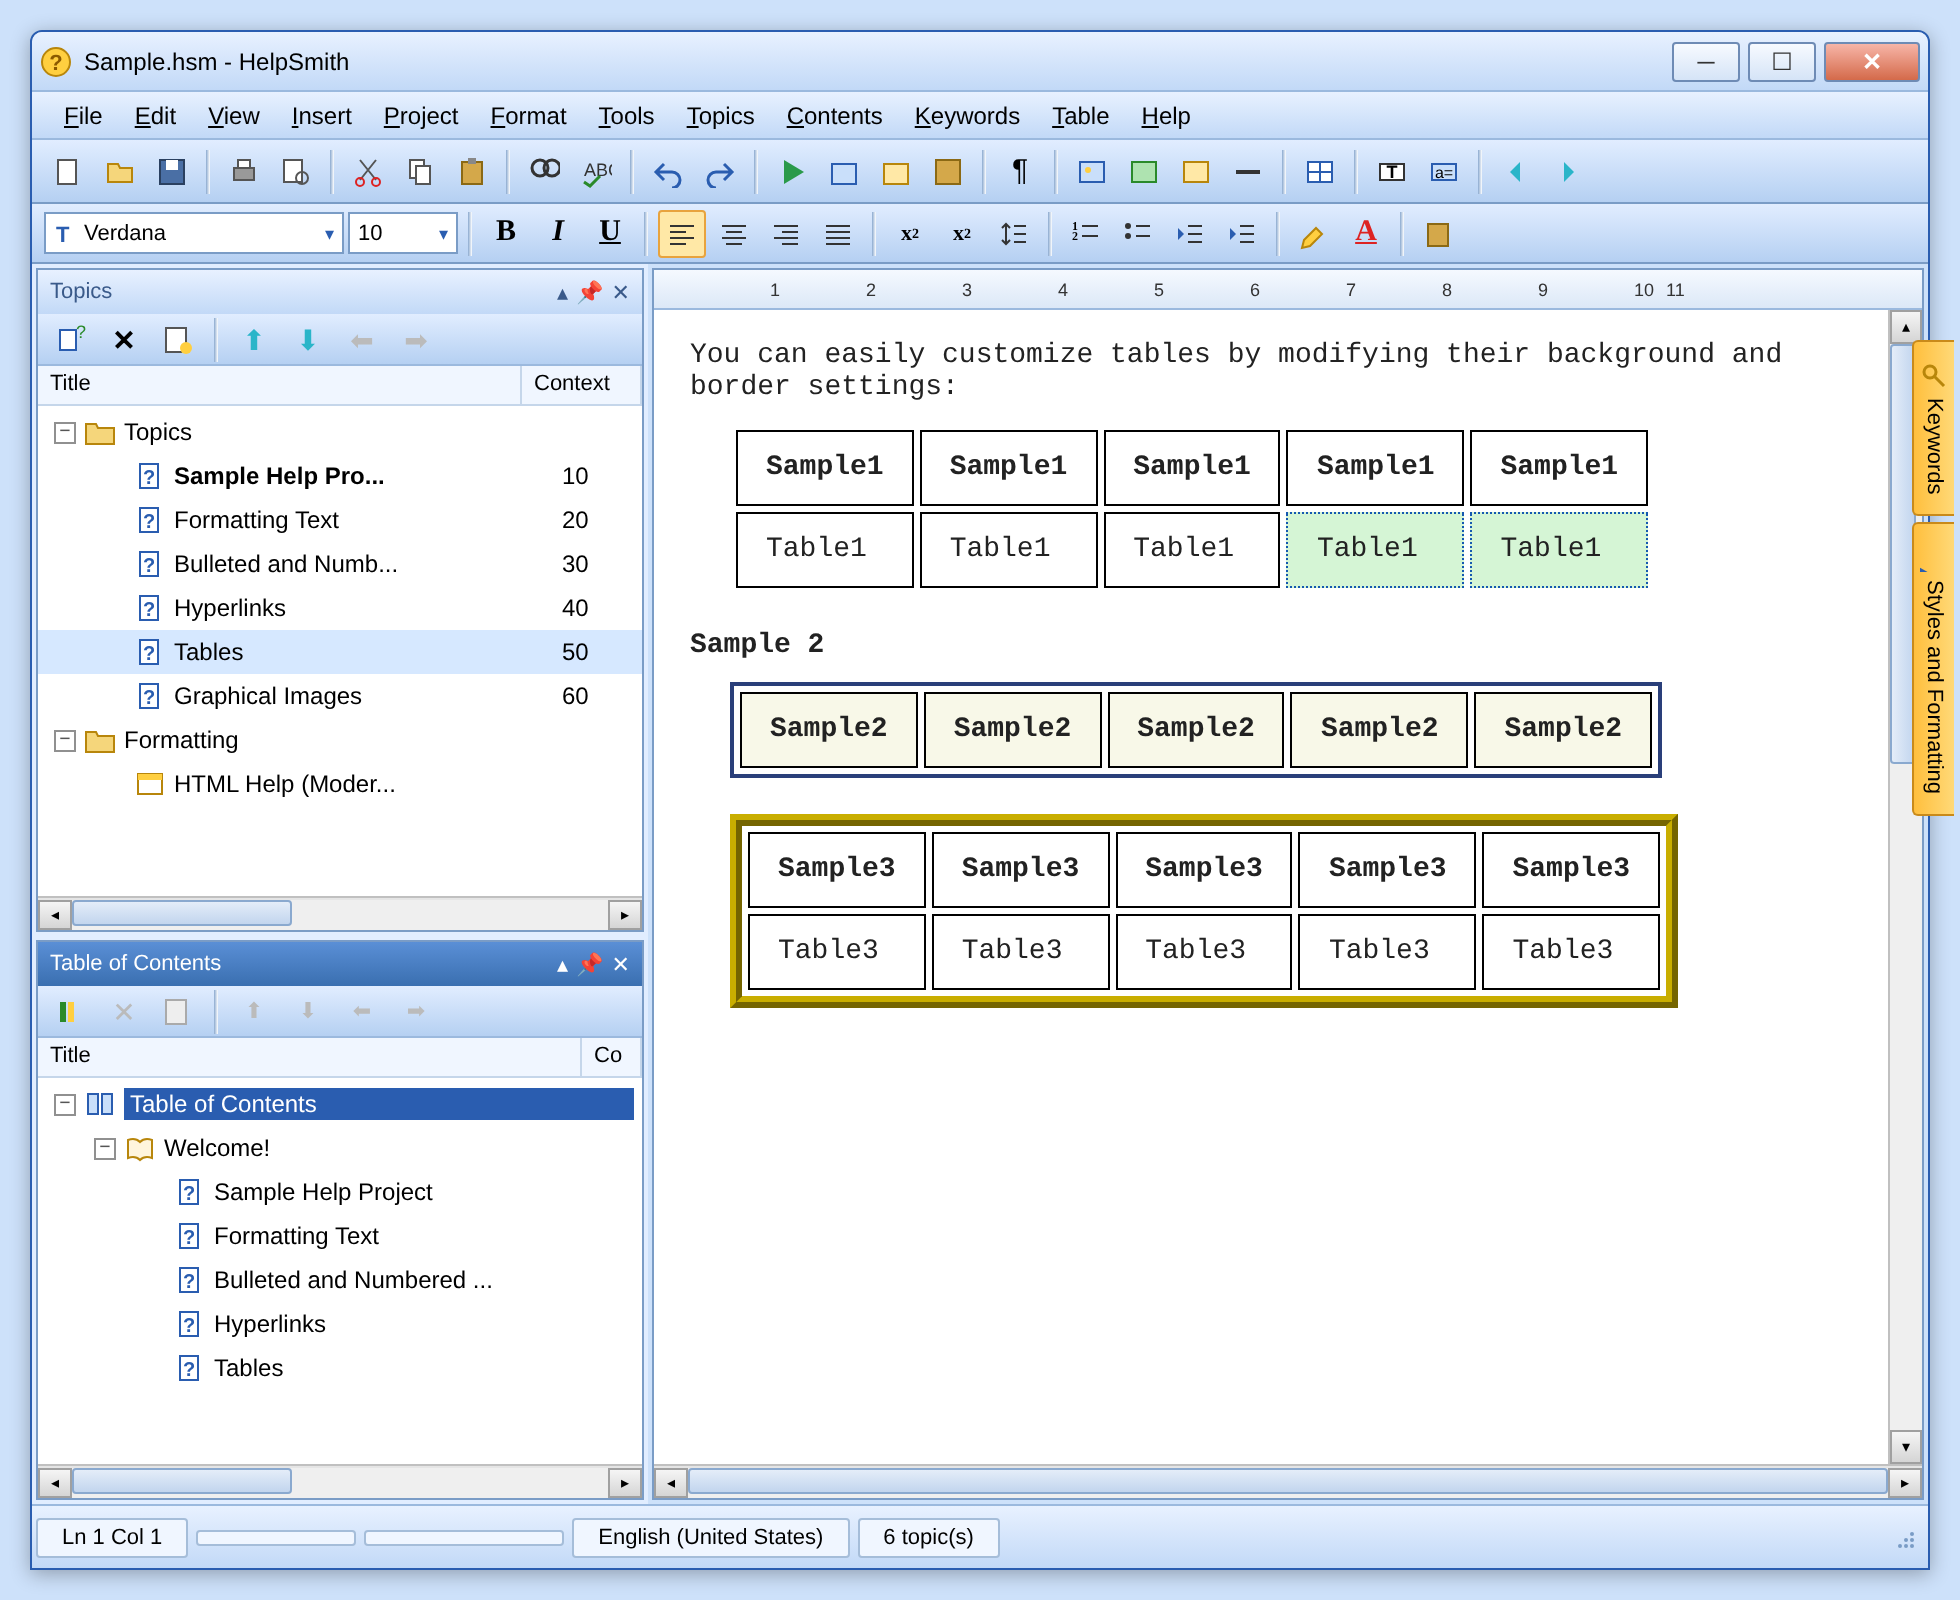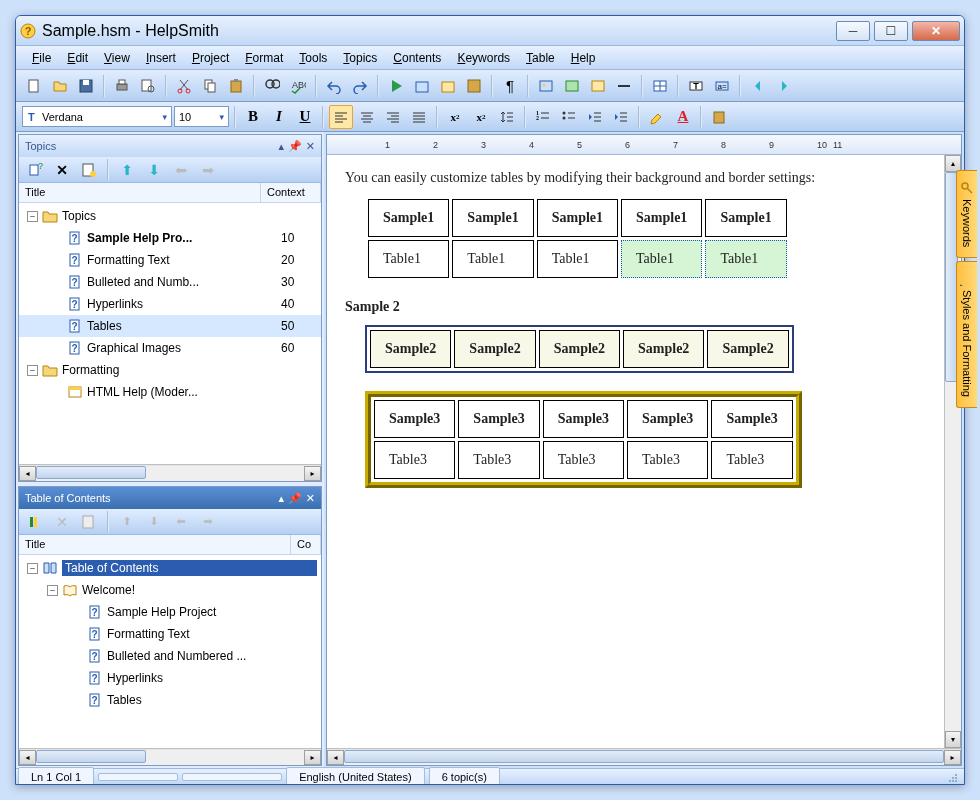--- a/index.html
+++ b/index.html
@@ -1,20 +1,20 @@
 <!DOCTYPE html>
 <html><head>
 <meta charset="utf-8">
 <style>
 * { box-sizing: border-box; margin: 0; padding: 0; }
 body { font-family: Tahoma, Arial, sans-serif; font-size: 11px; background: #cde1fa; width: 980px; height: 800px; overflow: hidden; position: relative;}
 .window { width: 950px; height: 770px; margin: 15px auto 0; background: #cde1fa; border: 1px solid #2a5db0; border-radius: 6px 6px 0 0; box-shadow: 0 2px 10px rgba(0,0,0,.3); overflow: hidden; display: flex; flex-direction: column;}
 .titlebar { height: 30px; background: linear-gradient(#e8f1ff,#c2d9f7); display: flex; align-items: center; padding: 0 4px; border-bottom: 1px solid #9bb9de;}
 .titlebar svg{width:16px;height:16px;margin-right:6px}
-.titlebar-title{flex:1;color:#000;font-size:16px}
+.titlebar-title{flex:1;color:#000;font-size:12px}
 .win-controls{display:flex;gap:4px}
 .win-btn{width:34px;height:20px;border:1px solid #6e8bb5;border-radius:2px;background:linear-gradient(#f7faff,#d5e4f7);display:flex;align-items:center;justify-content:center;font-family:Arial;font-size:12px;color:#333}
 .win-btn.close{width:48px;background:linear-gradient(#f7b5a8,#d46a4a);color:#fff;font-weight:bold}
 .menubar{height:24px;background:linear-gradient(#e8f1ff,#c2d9f7);display:flex;align-items:center;padding:0 8px;border-bottom:1px solid #9bb9de;font-size:12px}
 .menu-item{padding:3px 8px;cursor:default}
 .menu-item span{text-decoration:underline}
 .toolbar{height:32px;background:linear-gradient(#e1edff,#b5d0f2);display:flex;align-items:center;padding:0 6px;gap:2px;border-bottom:1px solid #7a9cc6}
 .tbtn{width:24px;height:24px;display:flex;align-items:center;justify-content:center;border:1px solid transparent;border-radius:2px}
 .tbtn svg{width:16px;height:16px}
 .tsep{width:2px;height:22px;background:linear-gradient(to right,#8aa9cf,#fff);margin:0 3px}
@@ -47,38 +47,38 @@
 .tree-row .ctx{width:40px;text-align:left;padding-left:4px}
 .tree-row.bold .label{font-weight:bold}
 .hscroll{height:17px;background:#e5e5e5;border-top:1px solid #c0c0c0;display:flex;align-items:center}
 .hscroll-btn{width:17px;height:15px;background:linear-gradient(#f5f5f5,#d5d5d5);border:1px solid #a0a0a0;display:flex;align-items:center;justify-content:center;font-size:8px}
 .hscroll-track{flex:1;height:15px;background:#efefef;position:relative}
 .hscroll-thumb{position:absolute;left:0;top:0;height:13px;background:linear-gradient(#e4edf9,#c2d5ee);border:1px solid #8aa9cf;border-radius:2px}
 .right-col{flex:1;display:flex;flex-direction:column;background:#fff;border:1px solid #7a9cc6;margin:2px;min-width:0}
 .ruler{height:20px;background:linear-gradient(#f5f9ff,#dce8f7);border-bottom:1px solid #9bb9de;position:relative;font-size:9px;color:#333}
 .ruler-num{position:absolute;top:5px}
 .editor-wrap{flex:1;display:flex;min-height:0}
-.editor{flex:1;overflow:auto;padding:15px 18px;font-family:Liberation Serif, serif;font-size:14px;color:#222;background:#fff}
+.editor{flex:1;overflow:auto;padding:15px 18px;font-family:Liberation Mono, monospace;font-size:14px;color:#222;background:#fff}
 .editor p{margin-bottom:10px}
 .editor h4{font-size:14px;font-weight:bold;margin:12px 0 10px}
 .sample-table{border-collapse:separate;border-spacing:3px;margin:6px 0 18px 20px}
 .sample-table td{border:1px solid #000;padding:10px 14px;font-size:14px;background:#fff}
 .sample-table.t1 td.hi{background:#d5f5d5;border:1px dotted #1558b0}
 .sample-table th{border:1px solid #000;padding:10px 14px;font-weight:bold;background:#fff}
 .sample-table.t2{border:2px solid #2a3f7a}
 .sample-table.t2 th{background:#f8f8e8}
 .sample-table.t2 td{background:#f8f8e8}
 .sample-table.t3{border:6px ridge #c9ae00}
 .vscroll{width:17px;background:#e5e5e5;border-left:1px solid #c0c0c0;display:flex;flex-direction:column}
 .vscroll-btn{height:17px;background:linear-gradient(#f5f5f5,#d5d5d5);border:1px solid #a0a0a0;display:flex;align-items:center;justify-content:center;font-size:8px}
 .vscroll-track{flex:1;background:#efefef;position:relative}
 .vscroll-thumb{position:absolute;top:0;left:0;width:13px;background:linear-gradient(to right,#e4edf9,#c2d5ee);border:1px solid #8aa9cf;border-radius:2px}
 .side-tabs{position:absolute;right:0;top:170px;width:24px}
 .side-tab{writing-mode:vertical-rl;background:linear-gradient(to left,#ffd978,#ffbf3d);border:1px solid #c98a1a;border-right:none;padding:10px 3px;font-size:11px;margin-bottom:3px;border-radius:3px 0 0 3px;display:flex;align-items:center;gap:4px}
-.statusbar{height:16px;background:linear-gradient(#e8f1ff,#c2d9f7);display:flex;align-items:center;border-top:1px solid #9bb9de;font-size:11px}
+.statusbar{height:32px;background:linear-gradient(#e8f1ff,#c2d9f7);display:flex;align-items:center;border-top:1px solid #9bb9de;font-size:11px}
 .status-cell{padding:3px 12px;border:1px solid #a5bdd9;border-radius:2px;margin:0 2px;background:#f0f6ff}
 .status-spacer{flex:1}
 .grip{width:16px;height:16px;margin-right:4px}
 svg.ico{width:16px;height:16px}
 </style>
 </head>
 <body>
 
 <div class="window">
 

